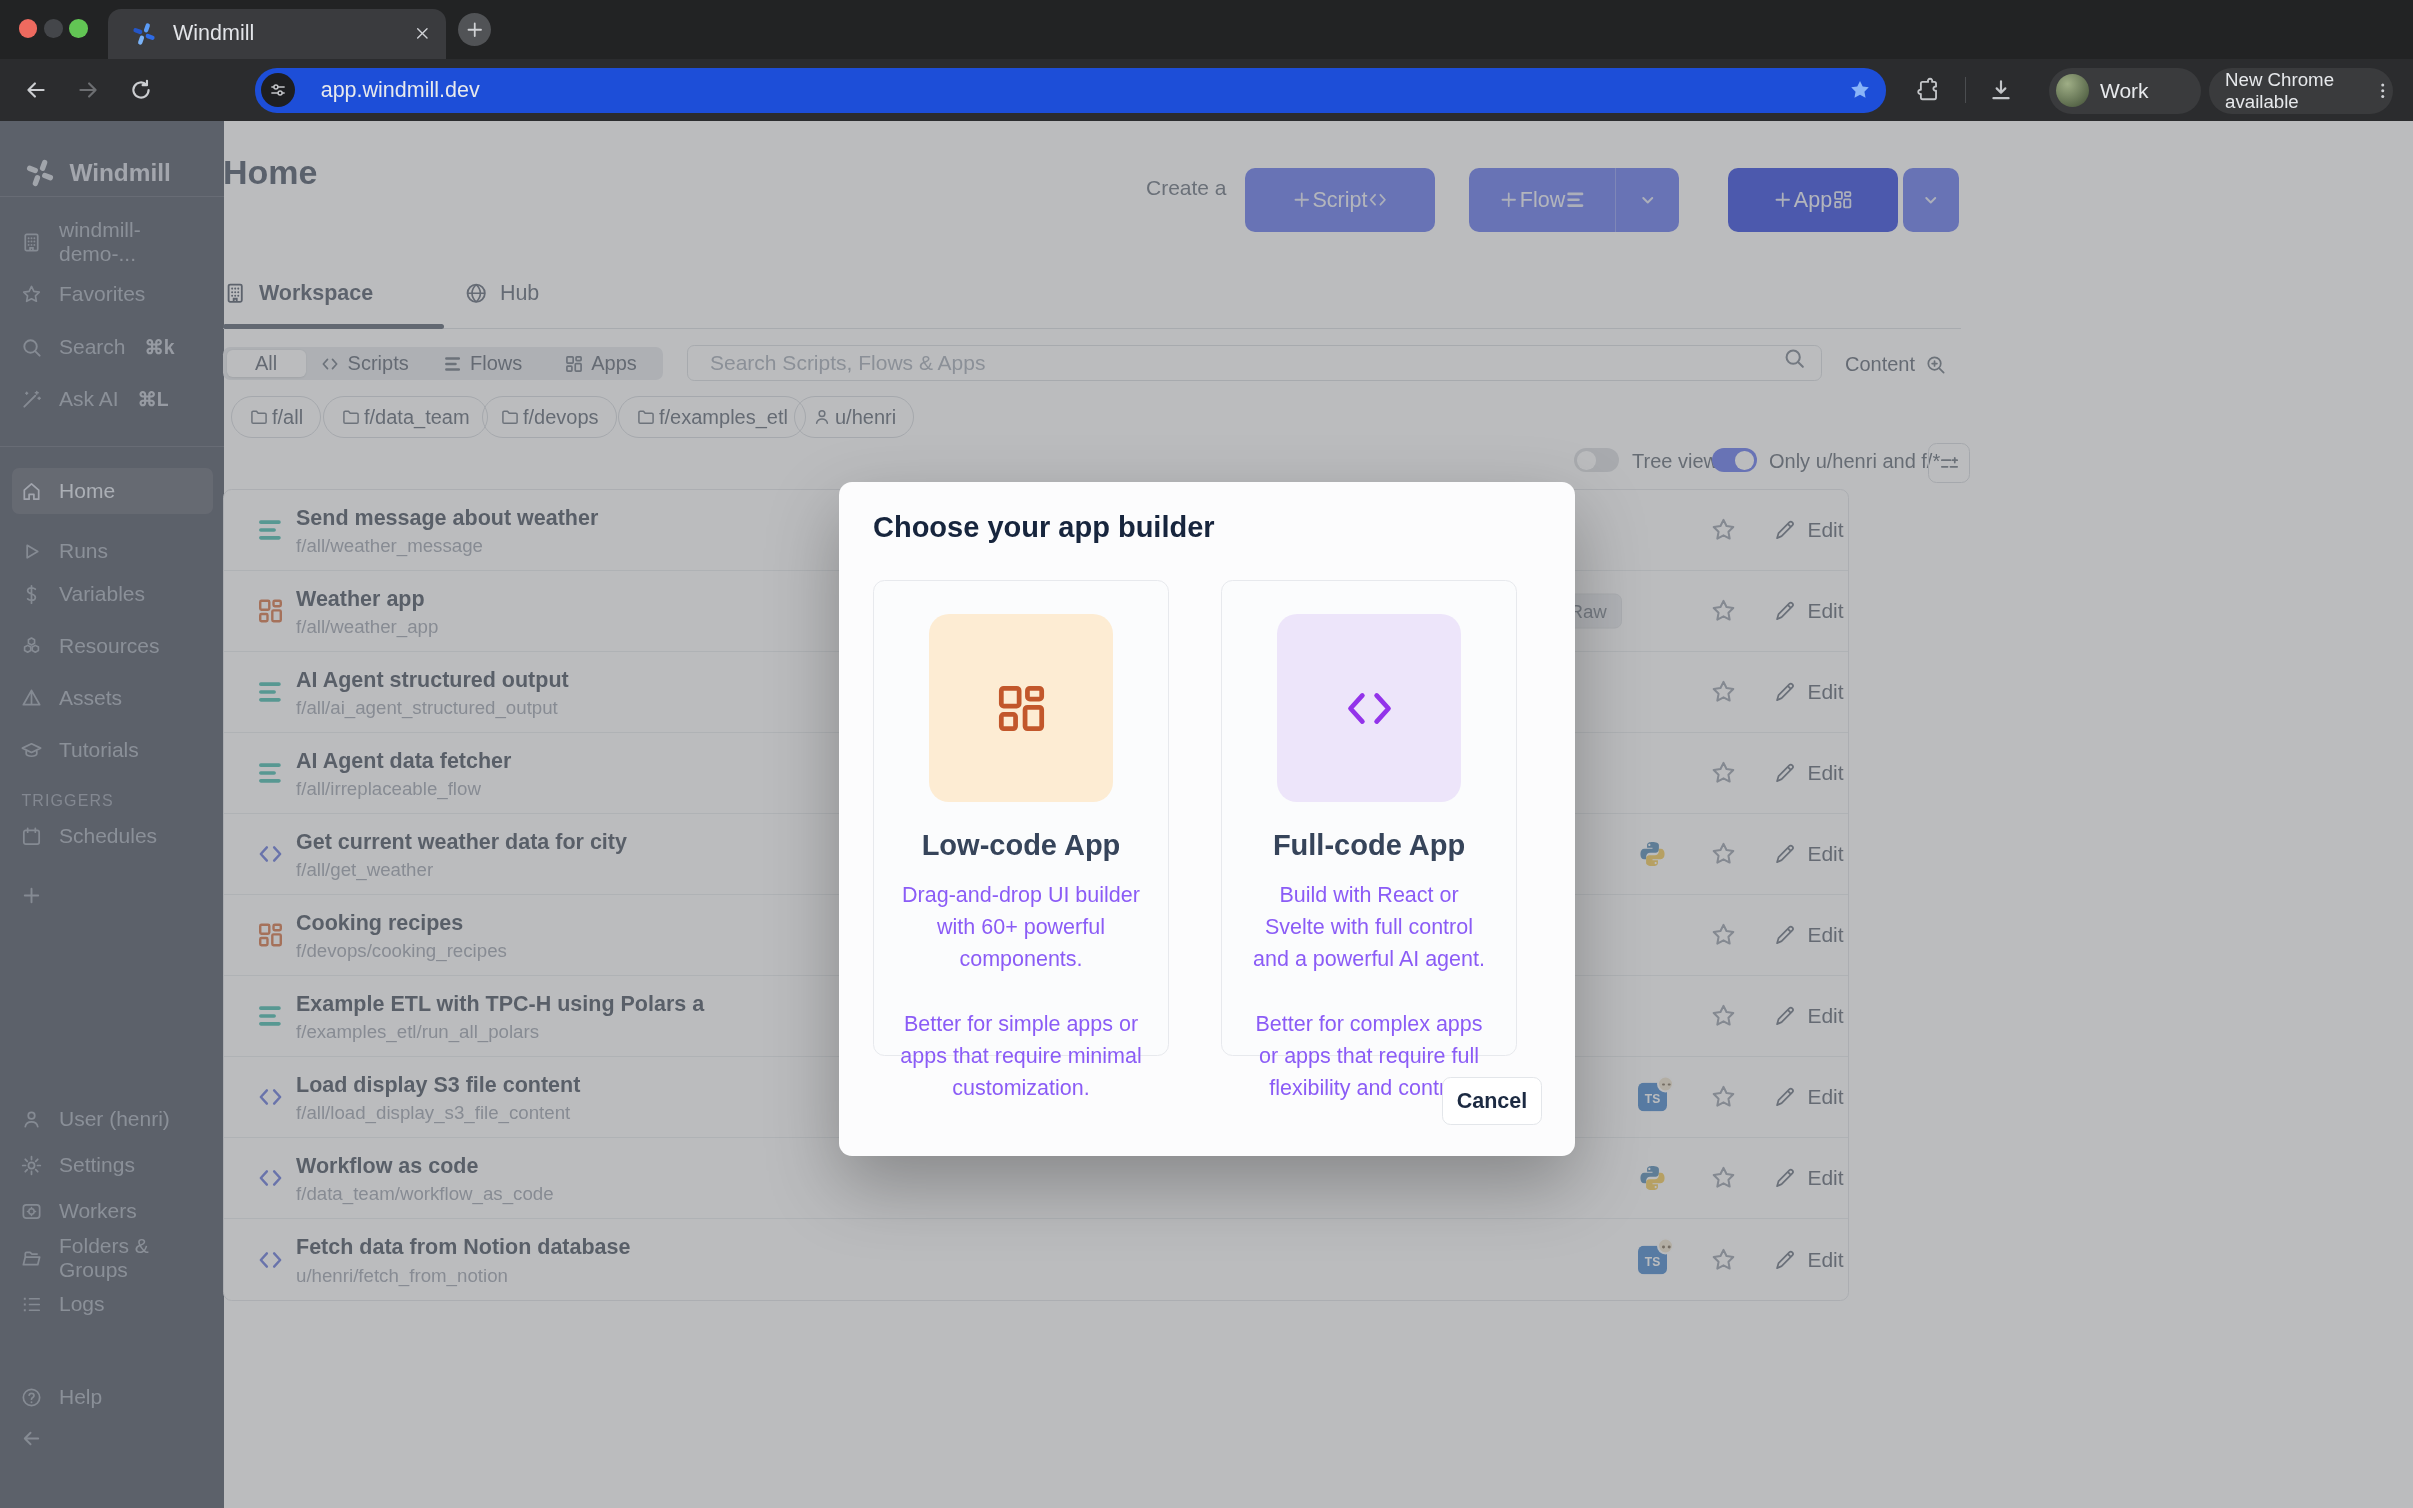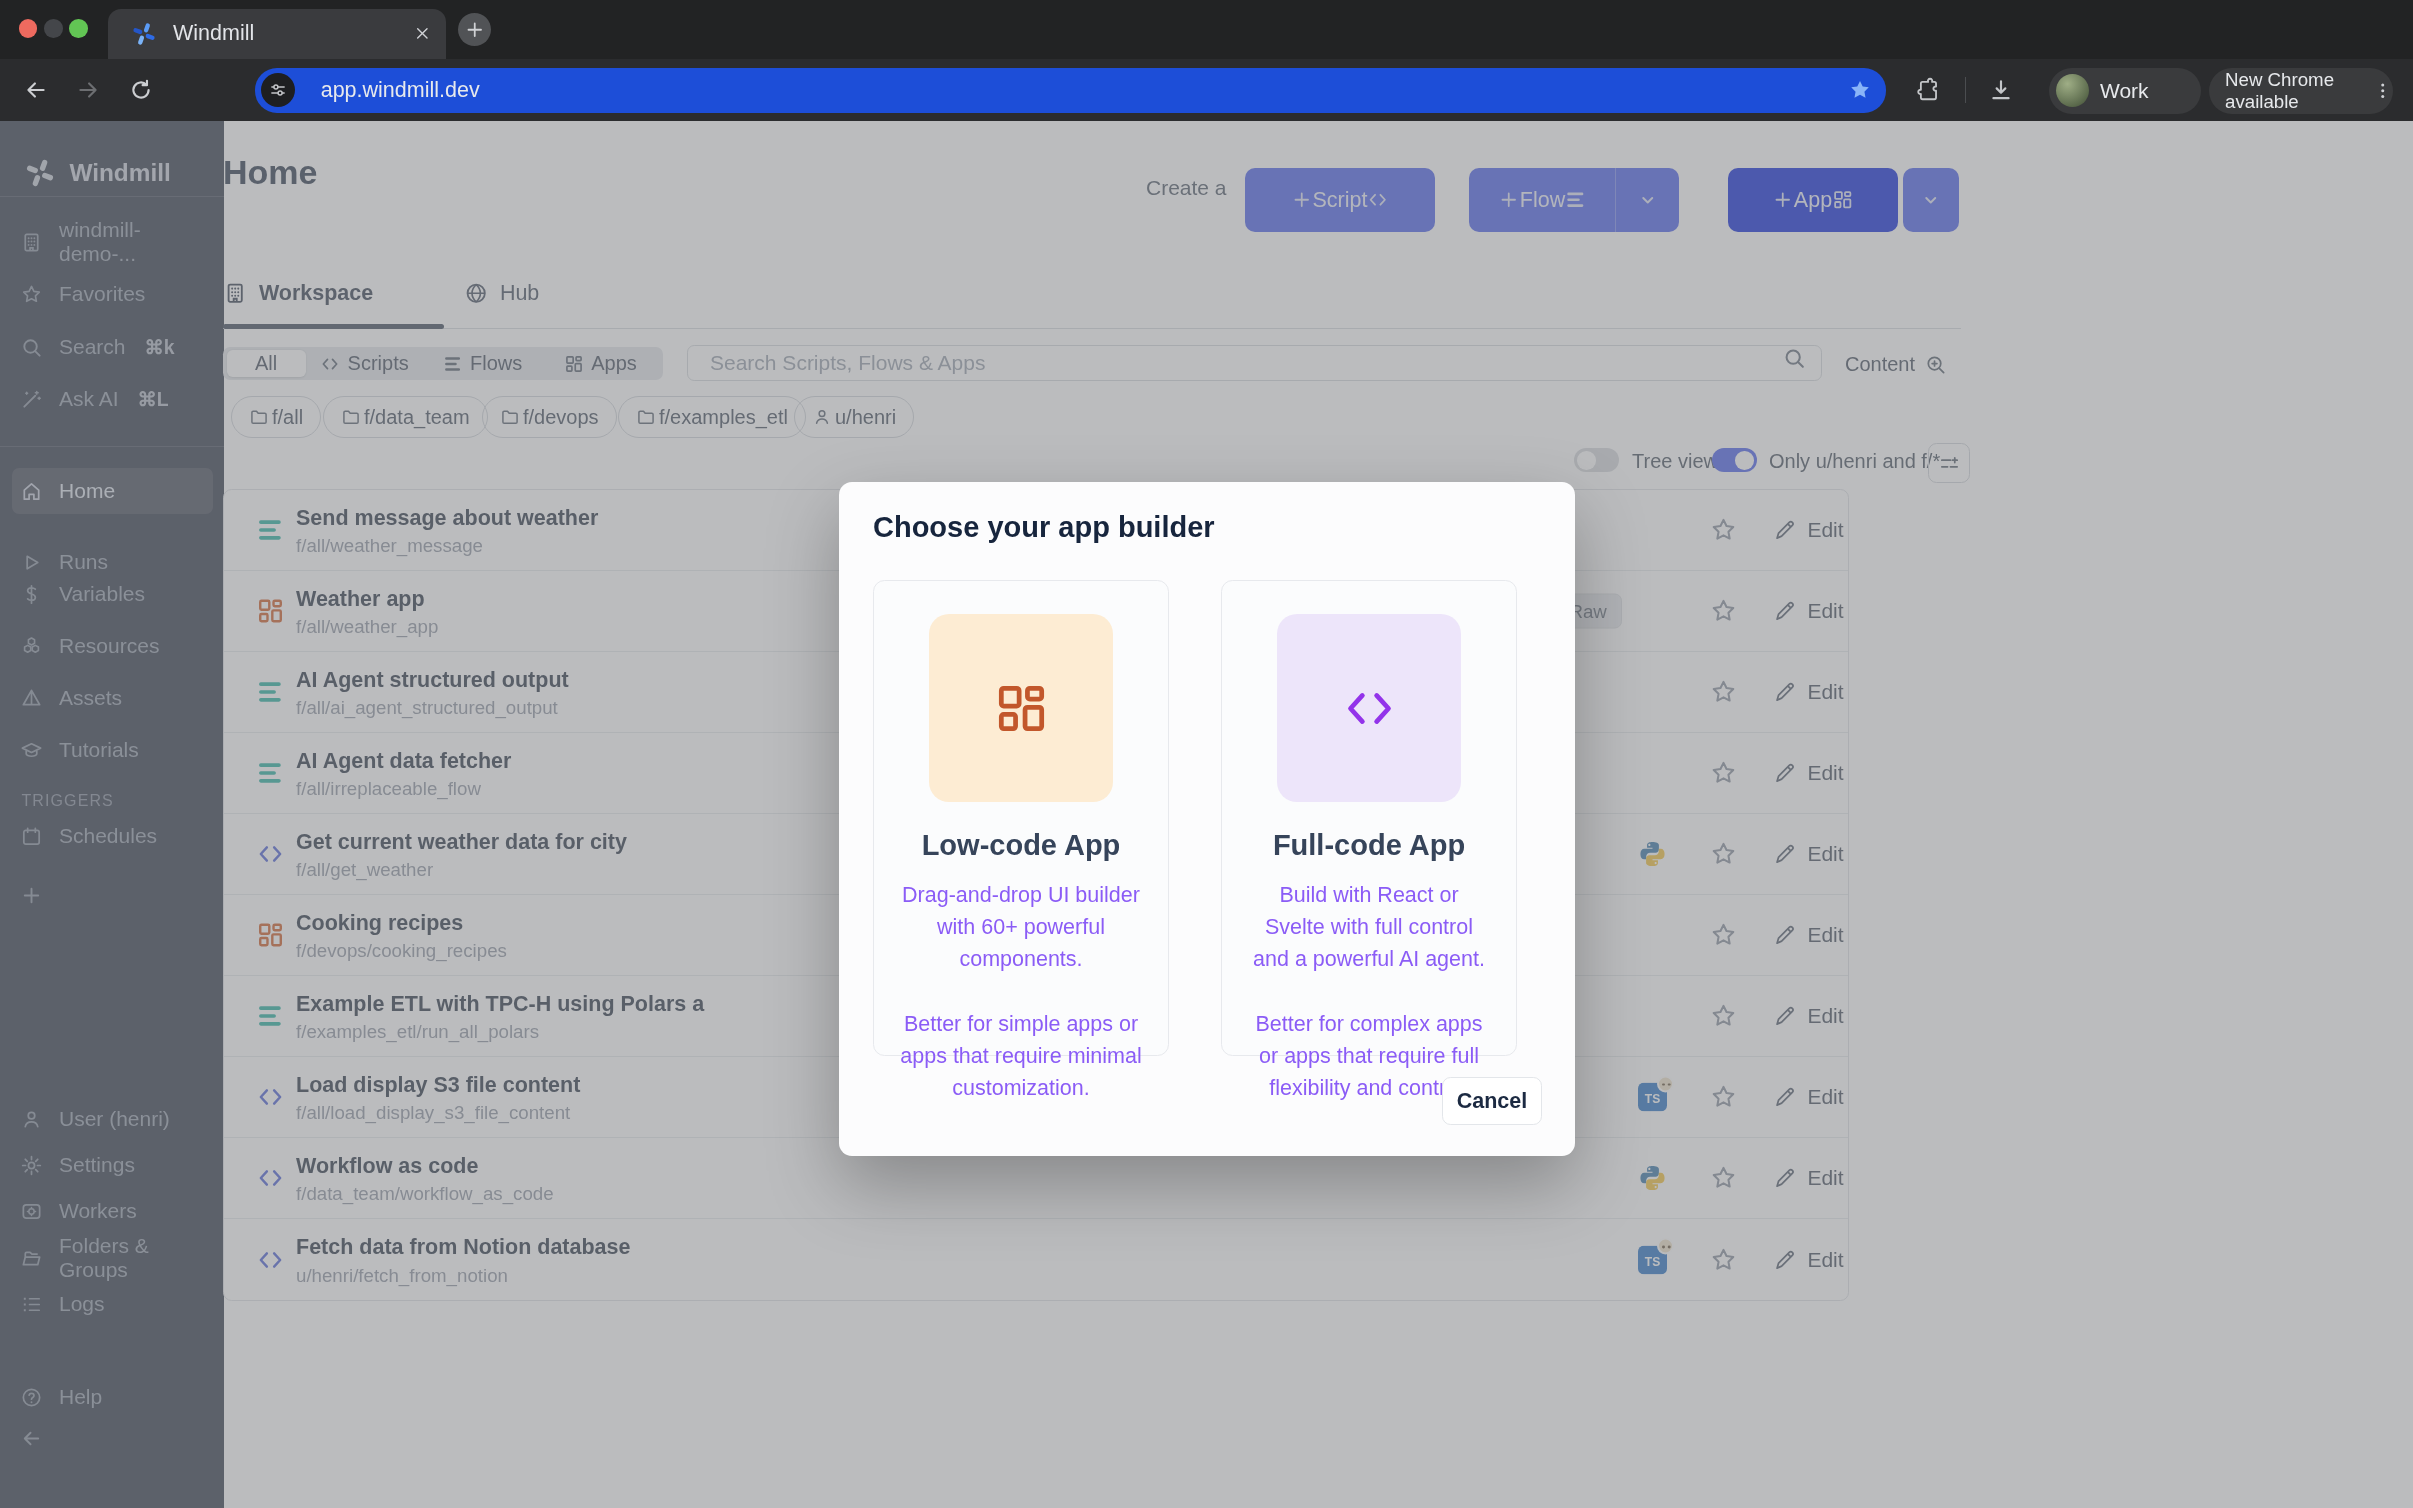--- a/index.html
+++ b/index.html
@@ -403,21 +403,21 @@
       <span class="kbd">⌘L</span>
     </div>
     <div class="sdivider" style="top:325px"></div>
 
     <div class="sitem active" style="top:347px">
       <svg class="ic" width="23" height="23" viewBox="0 0 32 32">
           <use href="#i-home"></use>
         </svg>
       <span>Home</span>
     </div>
-    <div class="sitem" style="top:418px">
+    <div class="sitem" style="top:407px">
       <svg class="ic" width="23" height="23" viewBox="0 0 32 32">
           <use href="#i-play"></use>
         </svg>
       <span>Runs</span>
     </div>
     <div class="sitem" style="top:450px">
       <svg class="ic" width="23" height="23" viewBox="0 0 32 32">
           <use href="#i-dollar"></use>
         </svg>
       <span>Variables</span>

